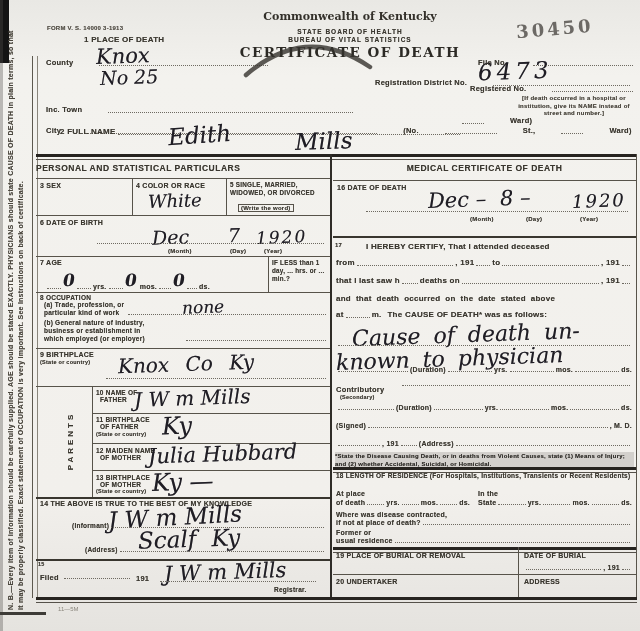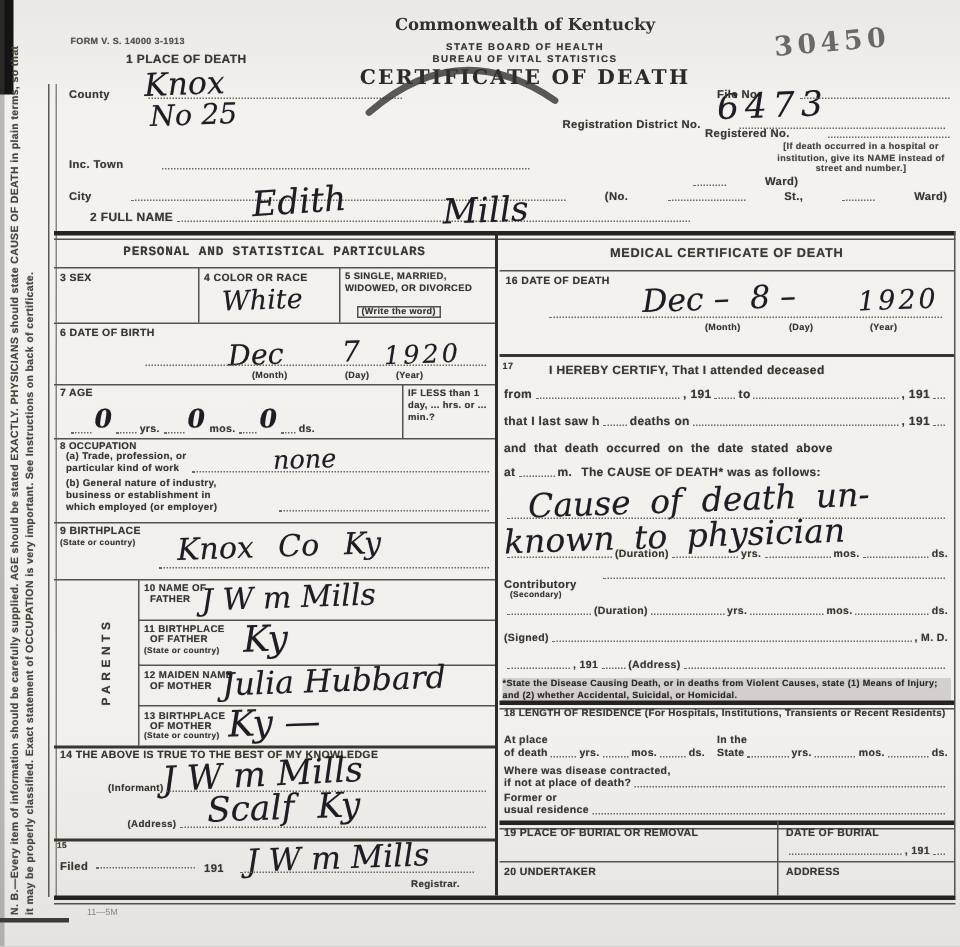--- a/index.html
+++ b/index.html
@@ -63,21 +63,21 @@
   <div class="a row p s75" style="left:46px;top:126px;width:462px;">
     <span>City</span>
     <i class="d" style="flex:0 0 290px;"></i>
     <span>(No.</span>
     <i class="d" style="flex:0 0 52px;"></i>
     <span>St.,</span>
     <i class="d" style="flex:0 0 22px;"></i>
     <span>Ward)</span>
   </div>
 
-  <div class="a row p s8" style="left:60px;top:140px;width:402px;text-align:center;">
+  <div class="a row p s8" style="left:60px;top:127px;width:402px;text-align:center;">
     <span>2 FULL NAME</span>
       <i class="d"></i>
   </div>
   <span class="a hw" style="left:168px;top:122px;font-size:23px;transform:rotate(-4deg);">Edith</span>
   <span class="a hw" style="left:295px;top:128px;font-size:23px;">Mills</span>
 
   <div class="a serif" style="left:230px;top:10px;width:240px;text-align:center;font-size:11px;font-weight:700;color:#33302a;">Commonwealth of Kentucky</div>
   <div class="a p s65" style="left:230px;top:28px;width:240px;text-align:center;letter-spacing:1px;">STATE BOARD OF HEALTH</div>
   <div class="a p s65" style="left:230px;top:36px;width:240px;text-align:center;letter-spacing:1px;">BUREAU OF VITAL STATISTICS</div>
   <div class="a serif" style="left:230px;top:44px;width:240px;text-align:center;font-size:13.5px;font-weight:700;letter-spacing:1.5px;color:#2c2a25;">CERTIFICATE OF DEATH</div>
@@ -98,21 +98,21 @@
   <div class="a row p s75" style="left:460px;top:116px;width:50px;">
     <i class="d" style="flex:0 0 22px;"></i>
       <span>Ward)</span>
   </div>
 
   <div class="heavy" style="left:36px;top:154px;width:601px;"></div>
 
   <div class="a" style="left:330px;top:154px;width:3px;height:443px;border-left:2px solid #2f2c27;"></div>
   <div class="vl" style="left:636px;top:154px;height:443px;"></div>
 
-  <div class="a p s85" style="left:36px;top:163px;width:294px;text-align:center;letter-spacing:.5px;font-family:Liberation Mono, monospace;">PERSONAL AND STATISTICAL PARTICULARS</div>
+  <div class="a p s85" style="left:36px;top:163px;width:294px;letter-spacing:.5px;">PERSONAL AND STATISTICAL PARTICULARS</div>
   <div class="hl" style="left:36px;top:178px;width:294px;"></div>
 
   <div class="vl" style="left:132px;top:178px;height:37px;"></div>
   <div class="vl" style="left:226px;top:178px;height:37px;"></div>
   <div class="a p s7" style="left:40px;top:182px;">3 SEX</div>
   <div class="a p s7" style="left:136px;top:182px;">4 COLOR OR RACE</div>
   <span class="a hw" style="left:148px;top:190px;font-size:18px;">White</span>
   <div class="a p wr" style="left:230px;top:181px;width:96px;font-size:6.3px;line-height:1.3;">5 SINGLE, MARRIED, WIDOWED, OR DIVORCED</div>
   <span class="a p s6 box" style="left:238px;top:204px;">(Write the word)</span>
   <div class="hl" style="left:36px;top:215px;width:294px;"></div>

